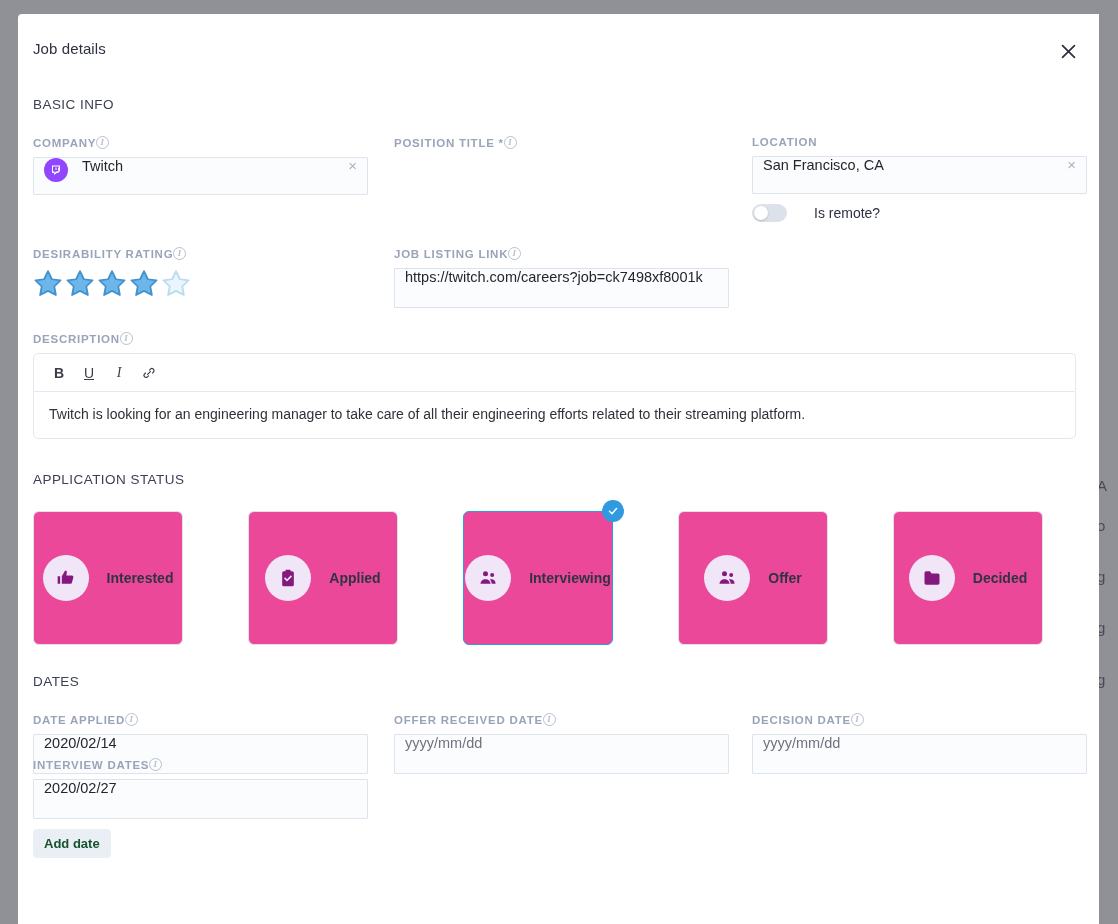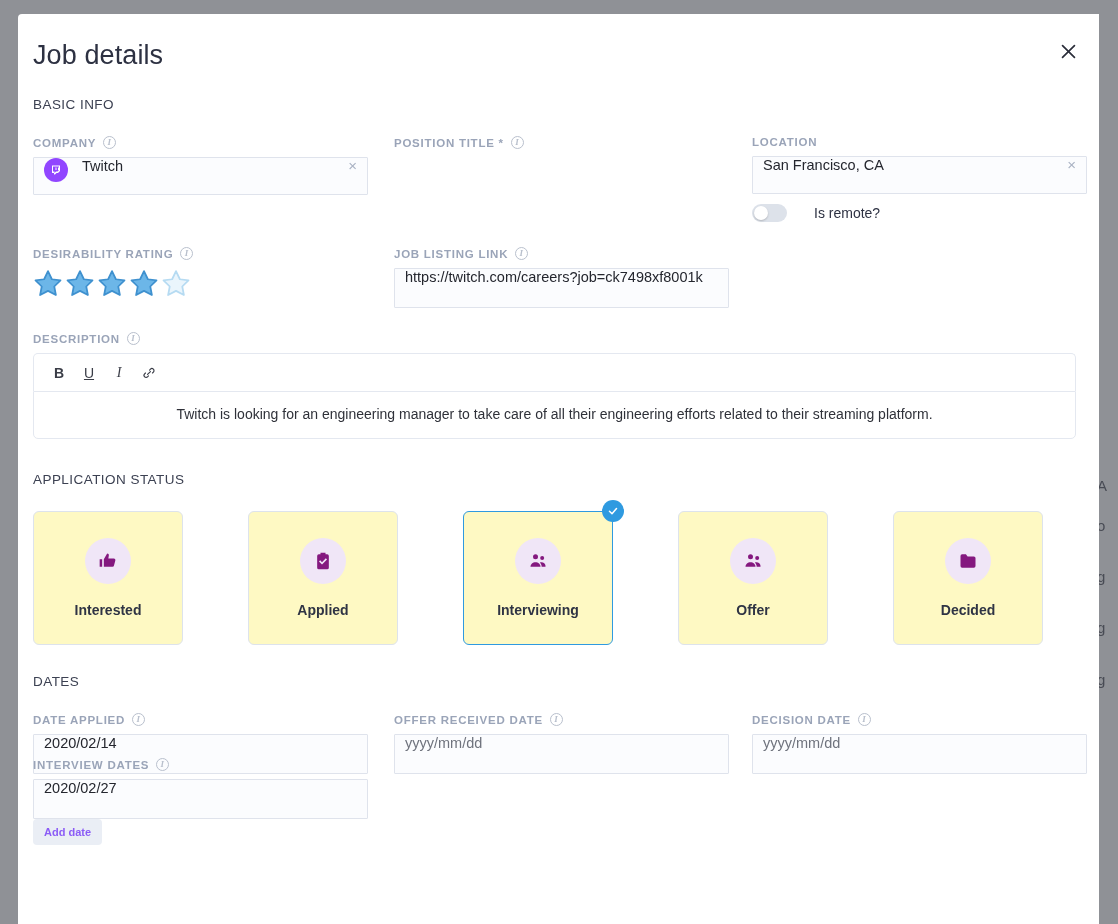--- a/index.html
+++ b/index.html
@@ -27,41 +27,41 @@
     left: 18px; top: 14px;
     width: 1081px; height: 924px;
     background: #ffffff;
     border-radius: 4px 0 0 0;
     overflow: hidden;
   }
   .modal-inner { padding: 0 15px 0 15px; position: relative; height: 100%; }
 
   .modal-title {
     position: absolute; left: 15px; top: 26px;
-    font-size: 27px; color: #2d3142; font-weight: 400;
+    font-size: 15px; color: #2d3142; font-weight: 400;
     letter-spacing: .1px;
   }
   .close-btn {
     position: absolute; right: 16px; top: 22px;
     width: 30px; height: 30px;
     display: flex; align-items: center; justify-content: center;
     cursor: pointer; color: #2b2e3a;
   }
   .close-btn svg { width: 17px; height: 17px; }
 
   .section-head {
     position: absolute; left: 15px;
     font-size: 13.5px; color: #3c4152; letter-spacing: .45px;
     font-weight: 400;
   }
 
   .fld-label {
     font-size: 11.5px; font-weight: 700; letter-spacing: .75px;
     color: #9aa4b8; text-transform: uppercase;
-    display: flex; align-items: center; gap: 7px;
+    display: flex; align-items: center; 
     margin-bottom: 8px;
   }
   .info-i {
     width: 13px; height: 13px; border-radius: 50%;
     border: 1.2px solid #b9c0cd; color: #b9c0cd;
     font-size: 9px; line-height: 11px; text-align: center;
     font-weight: 700; font-style: italic; font-family: "Liberation Serif", serif;
     flex: none;
   }
 
@@ -111,47 +111,47 @@
     border-radius: 5px 5px 0 0; display: flex; align-items: center;
     gap: 4px; padding: 0 12px; background: #fff;
   }
   .tb-btn {
     width: 26px; height: 26px; display: flex; align-items: center;
     justify-content: center; font-size: 14px; color: #3a3d47; cursor: pointer;
   }
   .editor-body {
     border: 1px solid #e4e8f0; border-radius: 0 0 5px 5px;
     min-height: 46px; padding: 13px 15px; font-size: 14px; color: #2f3139;
-    background: #fff; line-height: 1.4; text-align: center;
+    background: #fff; line-height: 1.4;
   }
 
   
   .status-row { position: absolute; left: 15px; top: 497px; display: flex; gap: 65px; }
   .status-card {
     width: 150px; height: 134px; border: 1px solid #dde3ec; border-radius: 6px;
-    background: #fef9c3; display: flex; flex-direction: column; align-items: center;
+    background: #ec4899; display: flex; flex-direction: row; align-items: center;
     justify-content: center; gap: 18px; cursor: pointer; position: relative;
   }
   .status-card.selected { border: 1.5px solid #2f9ae0; }
   .status-icon {
     width: 46px; height: 46px; border-radius: 50%; background: #f0e6f7;
     display: flex; align-items: center; justify-content: center;
   }
   .status-icon svg { width: 20px; height: 20px; fill: #84187f; }
   .status-label { font-size: 14px; font-weight: 700; color: #2f3444; }
   .check-badge {
     position: absolute; right: -12px; top: -12px;
     width: 22px; height: 22px; border-radius: 50%; background: #2f9ae0;
     display: flex; align-items: center; justify-content: center;
   }
   .check-badge svg { width: 12px; height: 12px; }
 
   .add-date-btn {
-    margin-top: 0; display: inline-block;
-    background: #eaeef5; color: #8b5cf6; font-size: 11px; font-weight: 700;
+    margin-top: 10px; display: inline-block;
+    background: #eaeef5; color: #14532d; font-size: 13px; font-weight: 700;
     padding: 7px 11px; border-radius: 4px; cursor: pointer; border: none;
   }
 </style>
 </head>
 <body>
 
 <div class="backdrop-text">
   <span style="top:478px">A</span>
   <span style="top:518px">o</span>
   <span style="top:569px">g</span>

